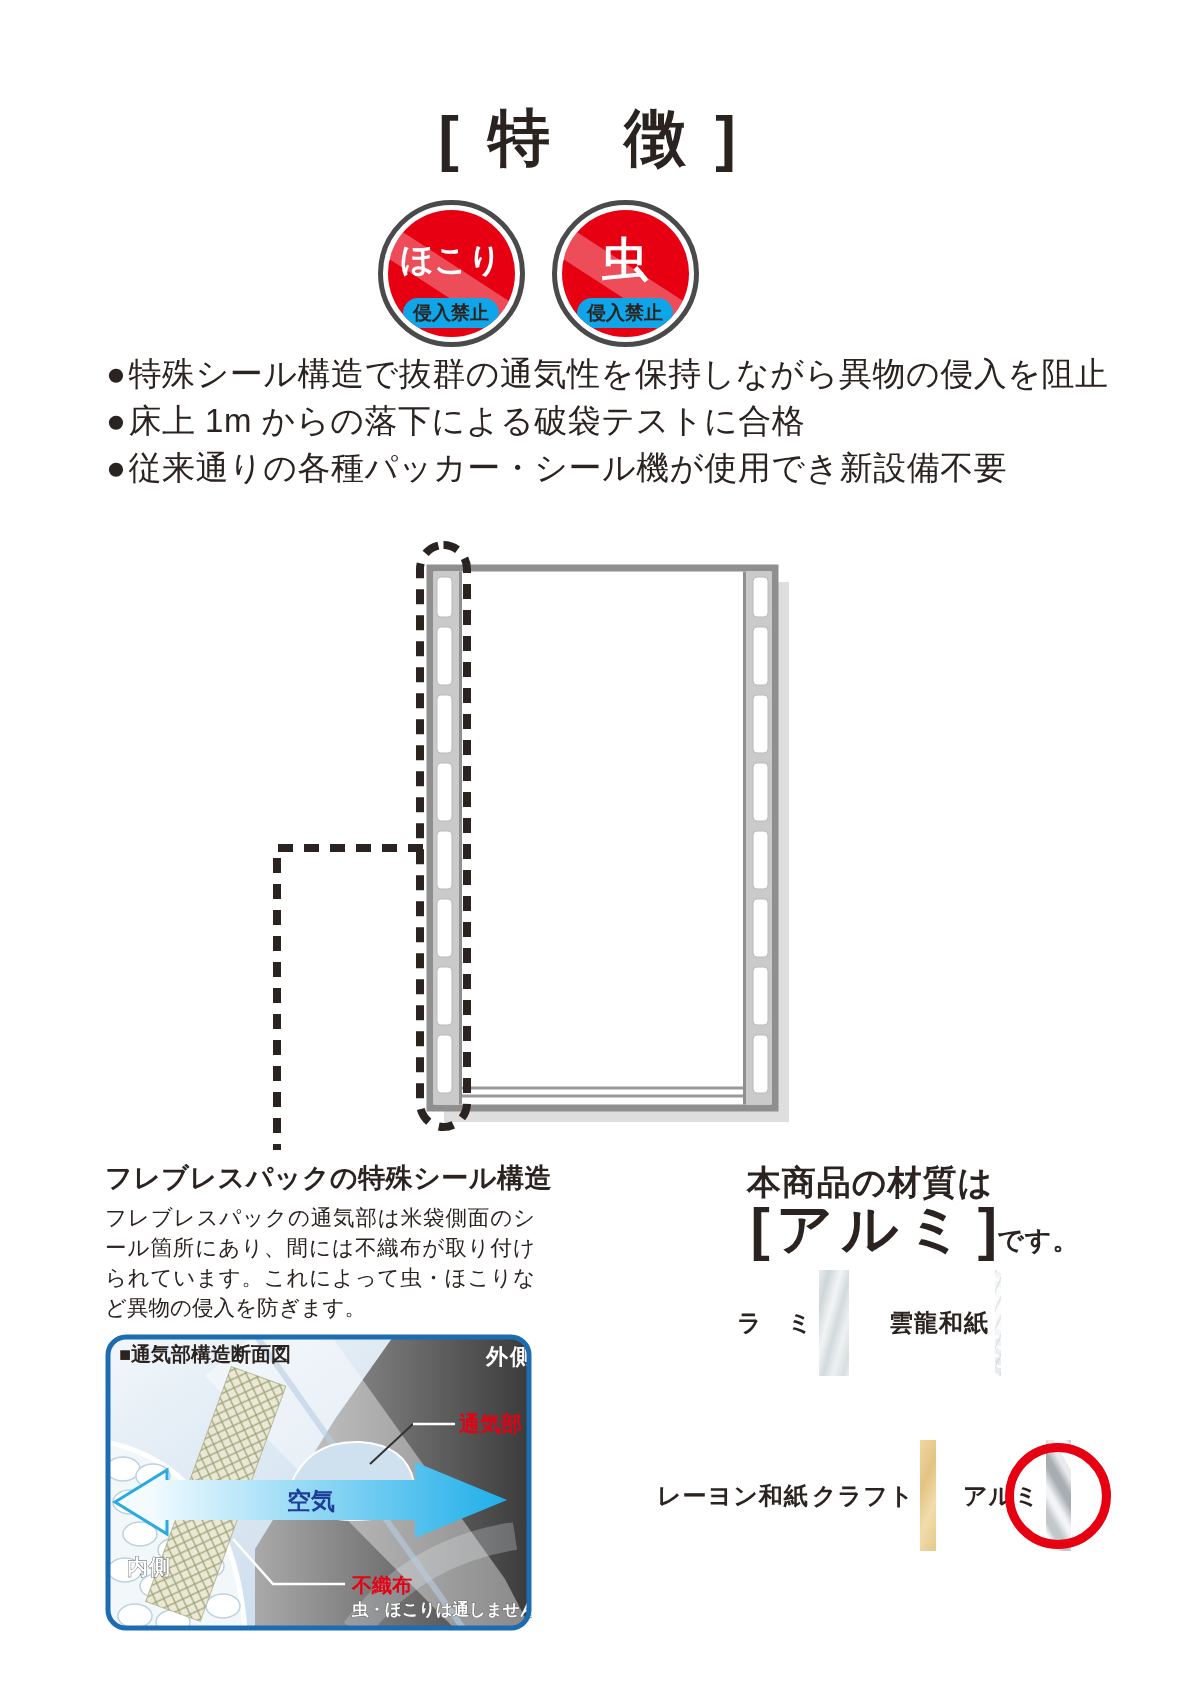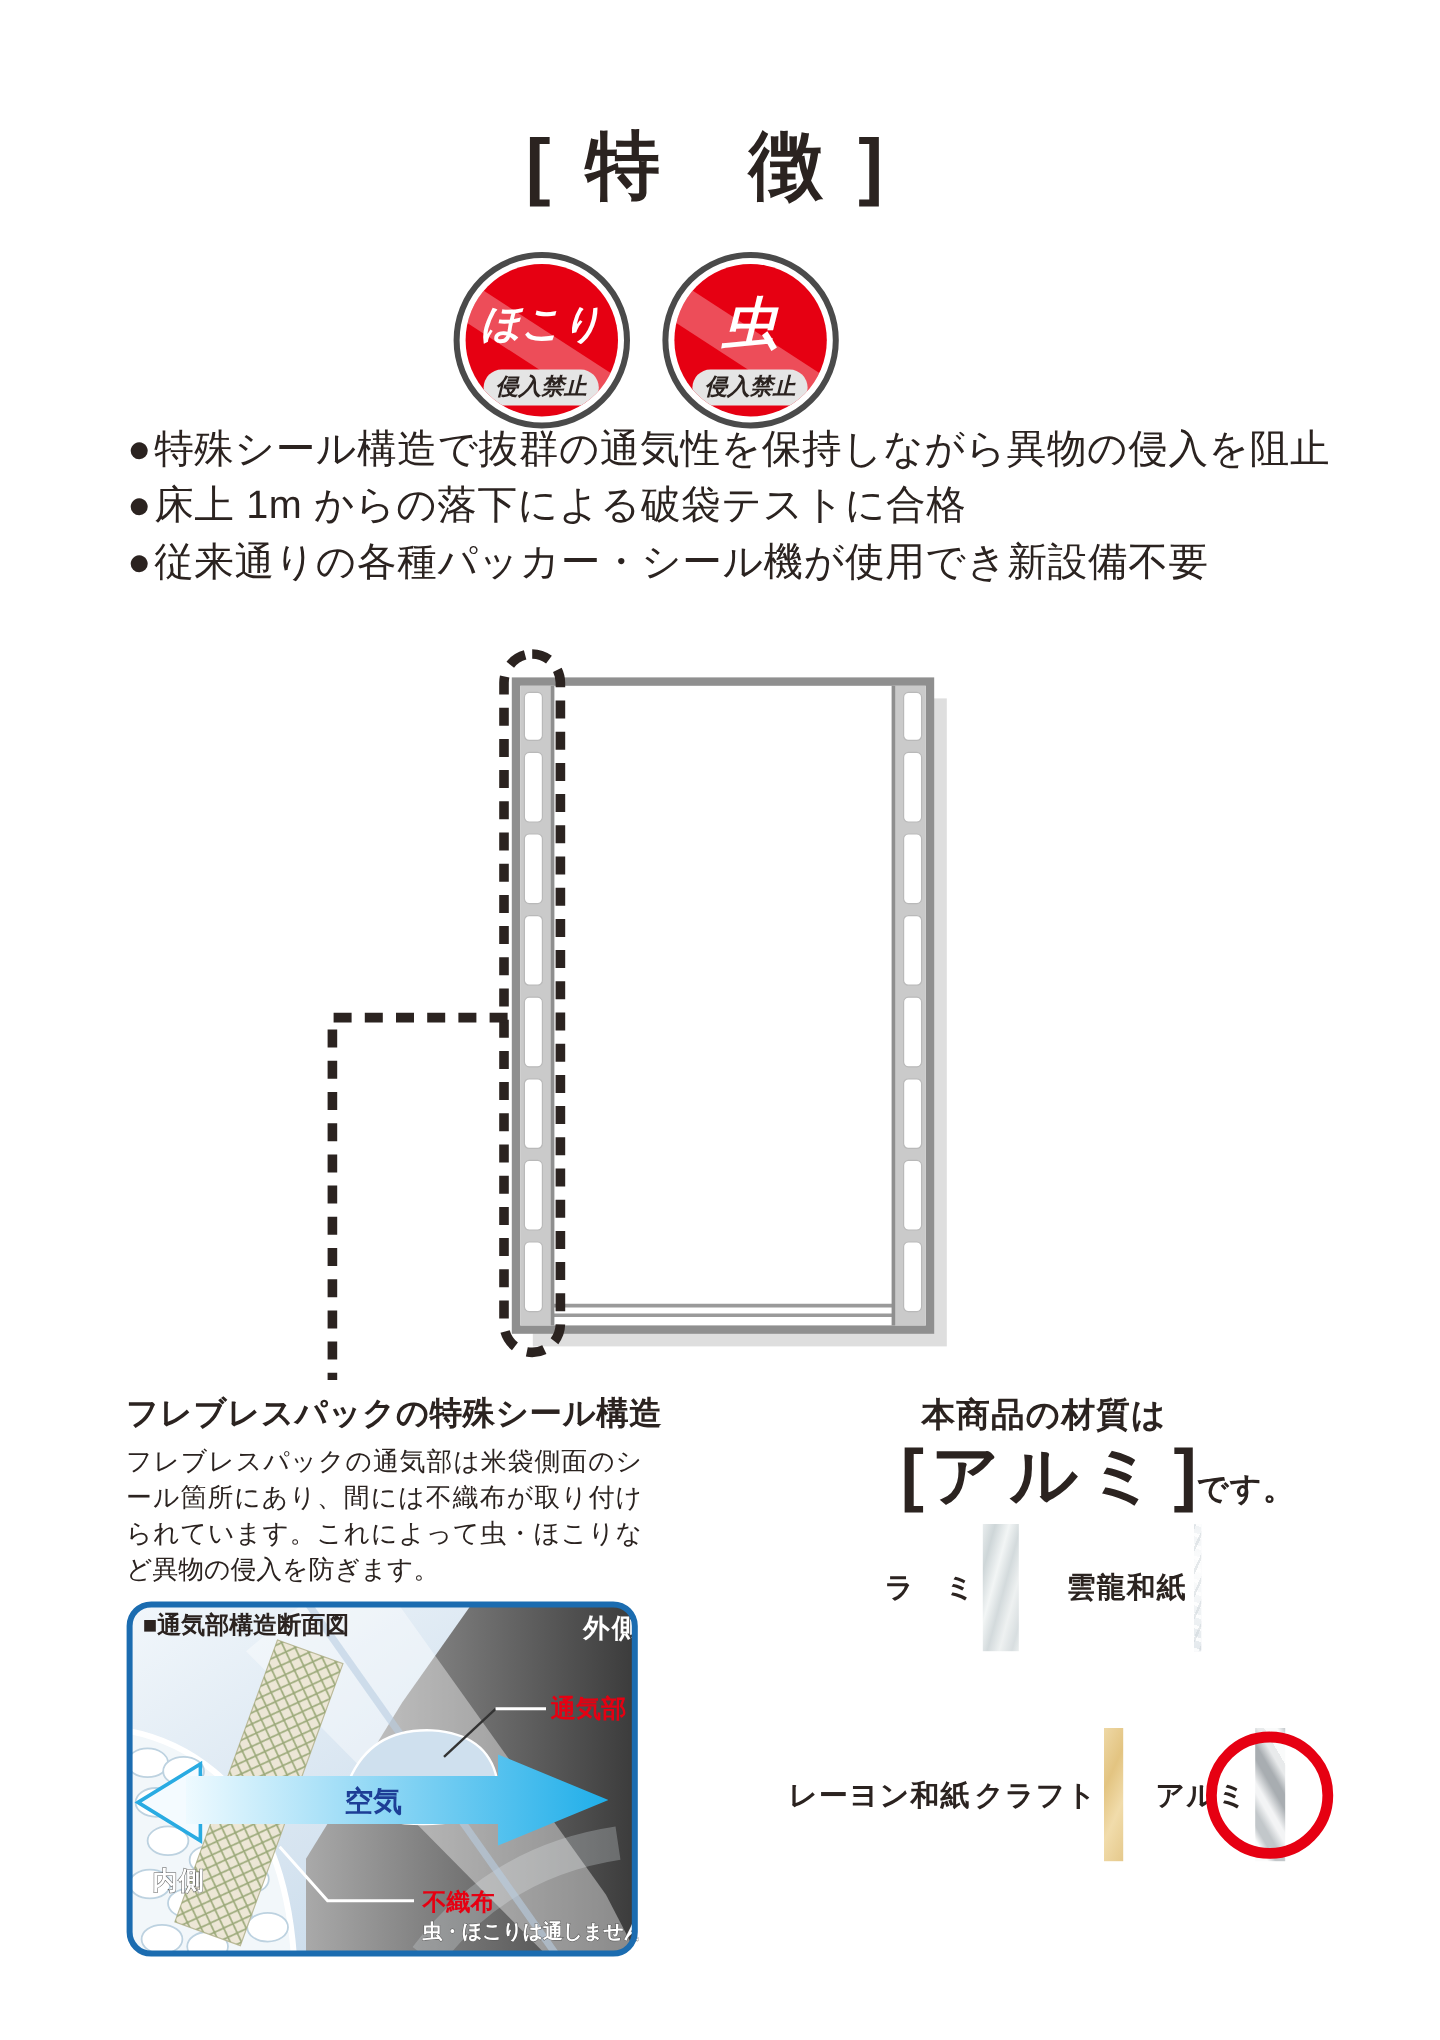--- a/index.html
+++ b/index.html
@@ -4,56 +4,56 @@
 <style>
   html,body{margin:0;padding:0;background:#fff;}
   .page{position:relative;width:1200px;height:1700px;background:#fff;overflow:hidden;
         font-family:"Liberation Sans","DejaVu Sans",sans-serif;color:#2b2320;}
 
   
   .main-title{position:absolute;top:96px;left:0;width:1180px;text-align:center;
         font-size:62px;font-weight:600;letter-spacing:6px;color:#2b2320;}
 
   
-  .badge-row{position:absolute;top:210px;left:0;width:1076px;display:flex;
-        justify-content:center;gap:27px;font-style:italic;}
+  .badge-row{position:absolute;top:200px;left:0;width:1076px;display:flex;
+        justify-content:center;gap:27px;}
   .badge{position:relative;width:147px;height:147px;border-radius:50%;
         background:#fff;border:5px solid #4a4a4a;box-sizing:border-box;}
   .badge-inner{position:absolute;inset:5px;border-radius:50%;background:#e60012;
         overflow:hidden;}
   .badge-shine{position:absolute;width:220%;height:30px;left:-60%;top:44%;
         background:rgba(255,255,255,.30);transform:rotate(33deg);transform-origin:center;}
   .badge-main{position:absolute;left:0;top:14px;width:100%;height:72px;display:flex;
         align-items:center;justify-content:center;color:#fff;font-weight:bold;
         font-family:"DejaVu Serif","Liberation Serif",serif;font-size:33px;white-space:nowrap;}
   .badge:nth-child(2) .badge-main{font-size:46px;}
   .badge:nth-child(3) .badge-main{font-size:31px;}
   .badge-pill{position:absolute;left:50%;transform:translateX(-50%);bottom:9px;
-        background:#e5e5e5;color:#2b2320;font-weight:bold;font-size:19px;line-height:1;
+        background:#0ea5e9;color:#2b2320;font-weight:bold;font-size:19px;line-height:1;
         padding:5px 10px 6px;border-radius:999px;white-space:nowrap;}
 
   
   .features{position:absolute;top:350px;left:106px;width:1000px;}
   .feat{font-size:33px;line-height:47px;font-weight:500;letter-spacing:.5px;
         white-space:nowrap;color:#2b2320;}
   .feat .dot{margin-right:2px;}
 
   
   .bag-svg{position:absolute;left:255px;top:535px;}
 
   
   .seal-block{position:absolute;left:105px;top:1160px;width:430px;}
   .seal-heading{font-size:27px;font-weight:bold;letter-spacing:.5px;white-space:nowrap;}
   .seal-body{margin-top:7px;font-size:21.5px;line-height:30px;font-weight:500;
         text-align:justify;}
   .panel-svg{display:block;margin-top:11px;}
 
   
   .mat-lead{position:absolute;left:660px;top:1160px;width:420px;text-align:center;
-        font-size:28px;font-weight:bold;letter-spacing:1px;}
+        font-size:34px;font-weight:bold;letter-spacing:1px;}
   .mat-name-line{position:absolute;left:690px;top:1198px;width:450px;display:flex;
         justify-content:center;align-items:flex-end;font-weight:bold;}
   .mat-bracket{font-size:58px;line-height:62px;}
   .mat-name{font-size:56px;line-height:62px;letter-spacing:8px;margin:0 6px;}
   .mat-suffix{font-size:26px;line-height:40px;letter-spacing:1px;}
 
   .mat-cell{position:absolute;display:flex;align-items:center;gap:6px;}
   .mat-label{font-size:24px;font-weight:600;letter-spacing:1px;white-space:nowrap;}
   .swatch{width:100%;}
   .cell-lami   {left:737px;top:1270px;width:112px;} .cell-lami   .swatch{height:106px;}

